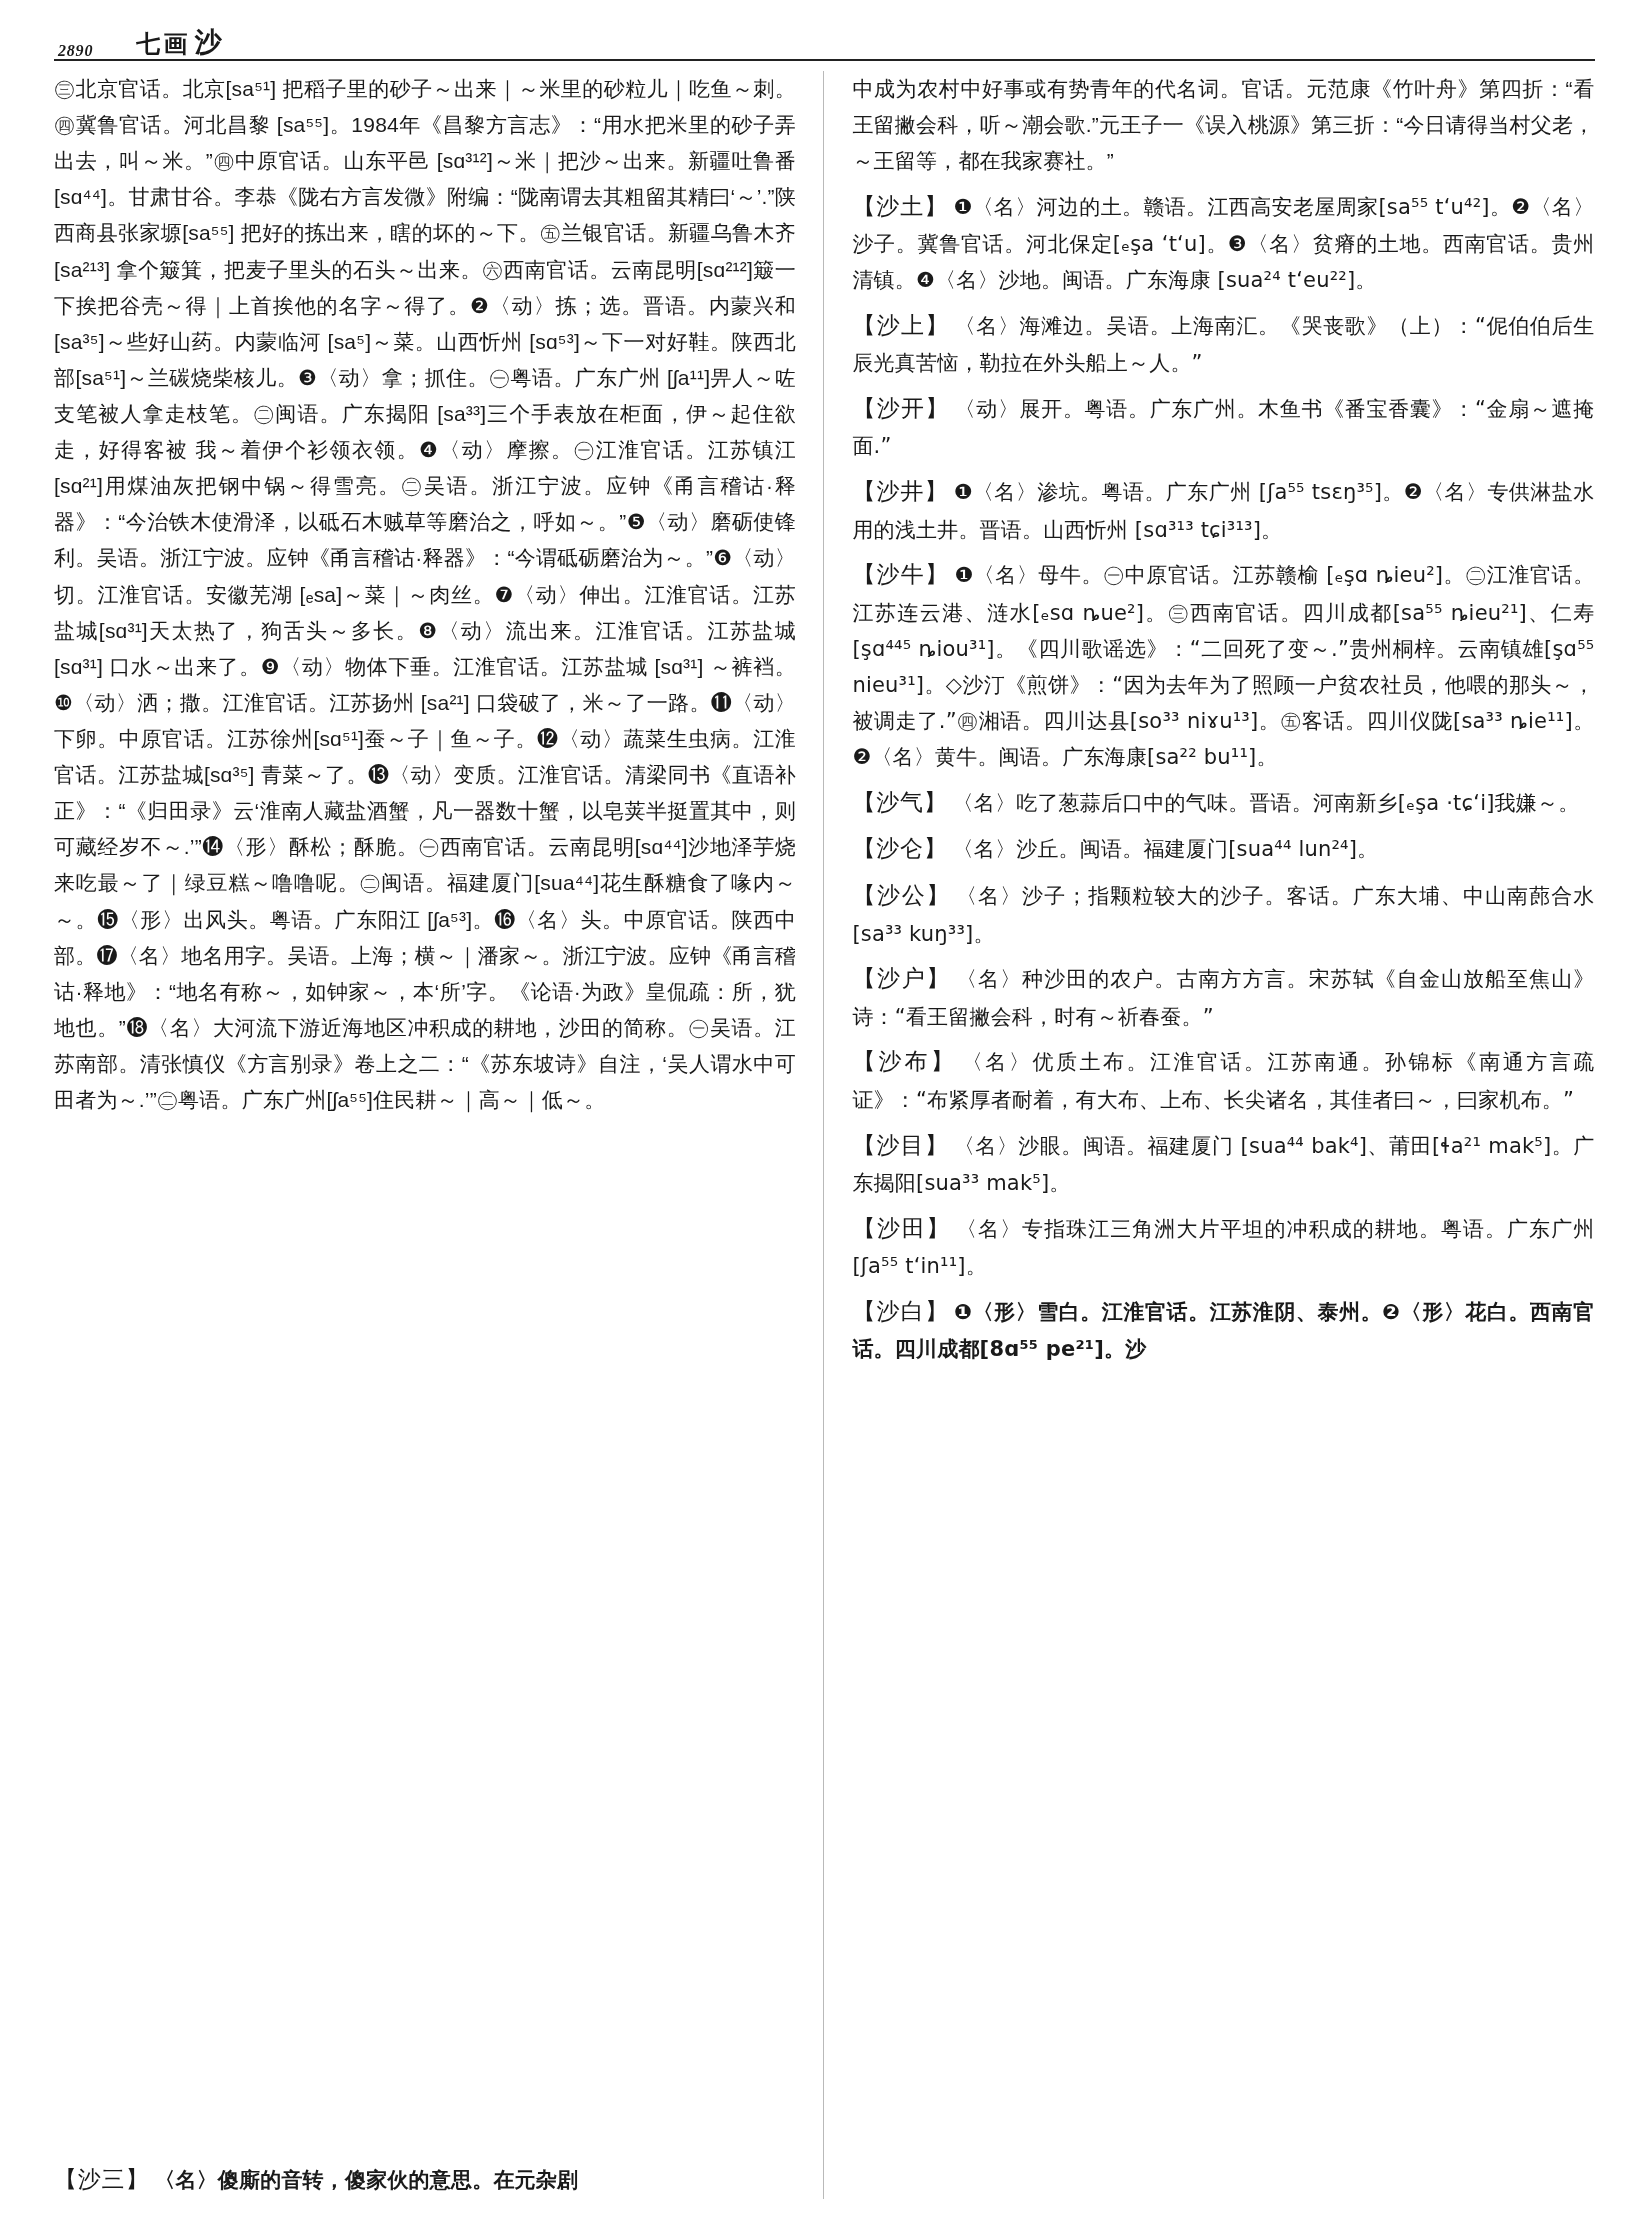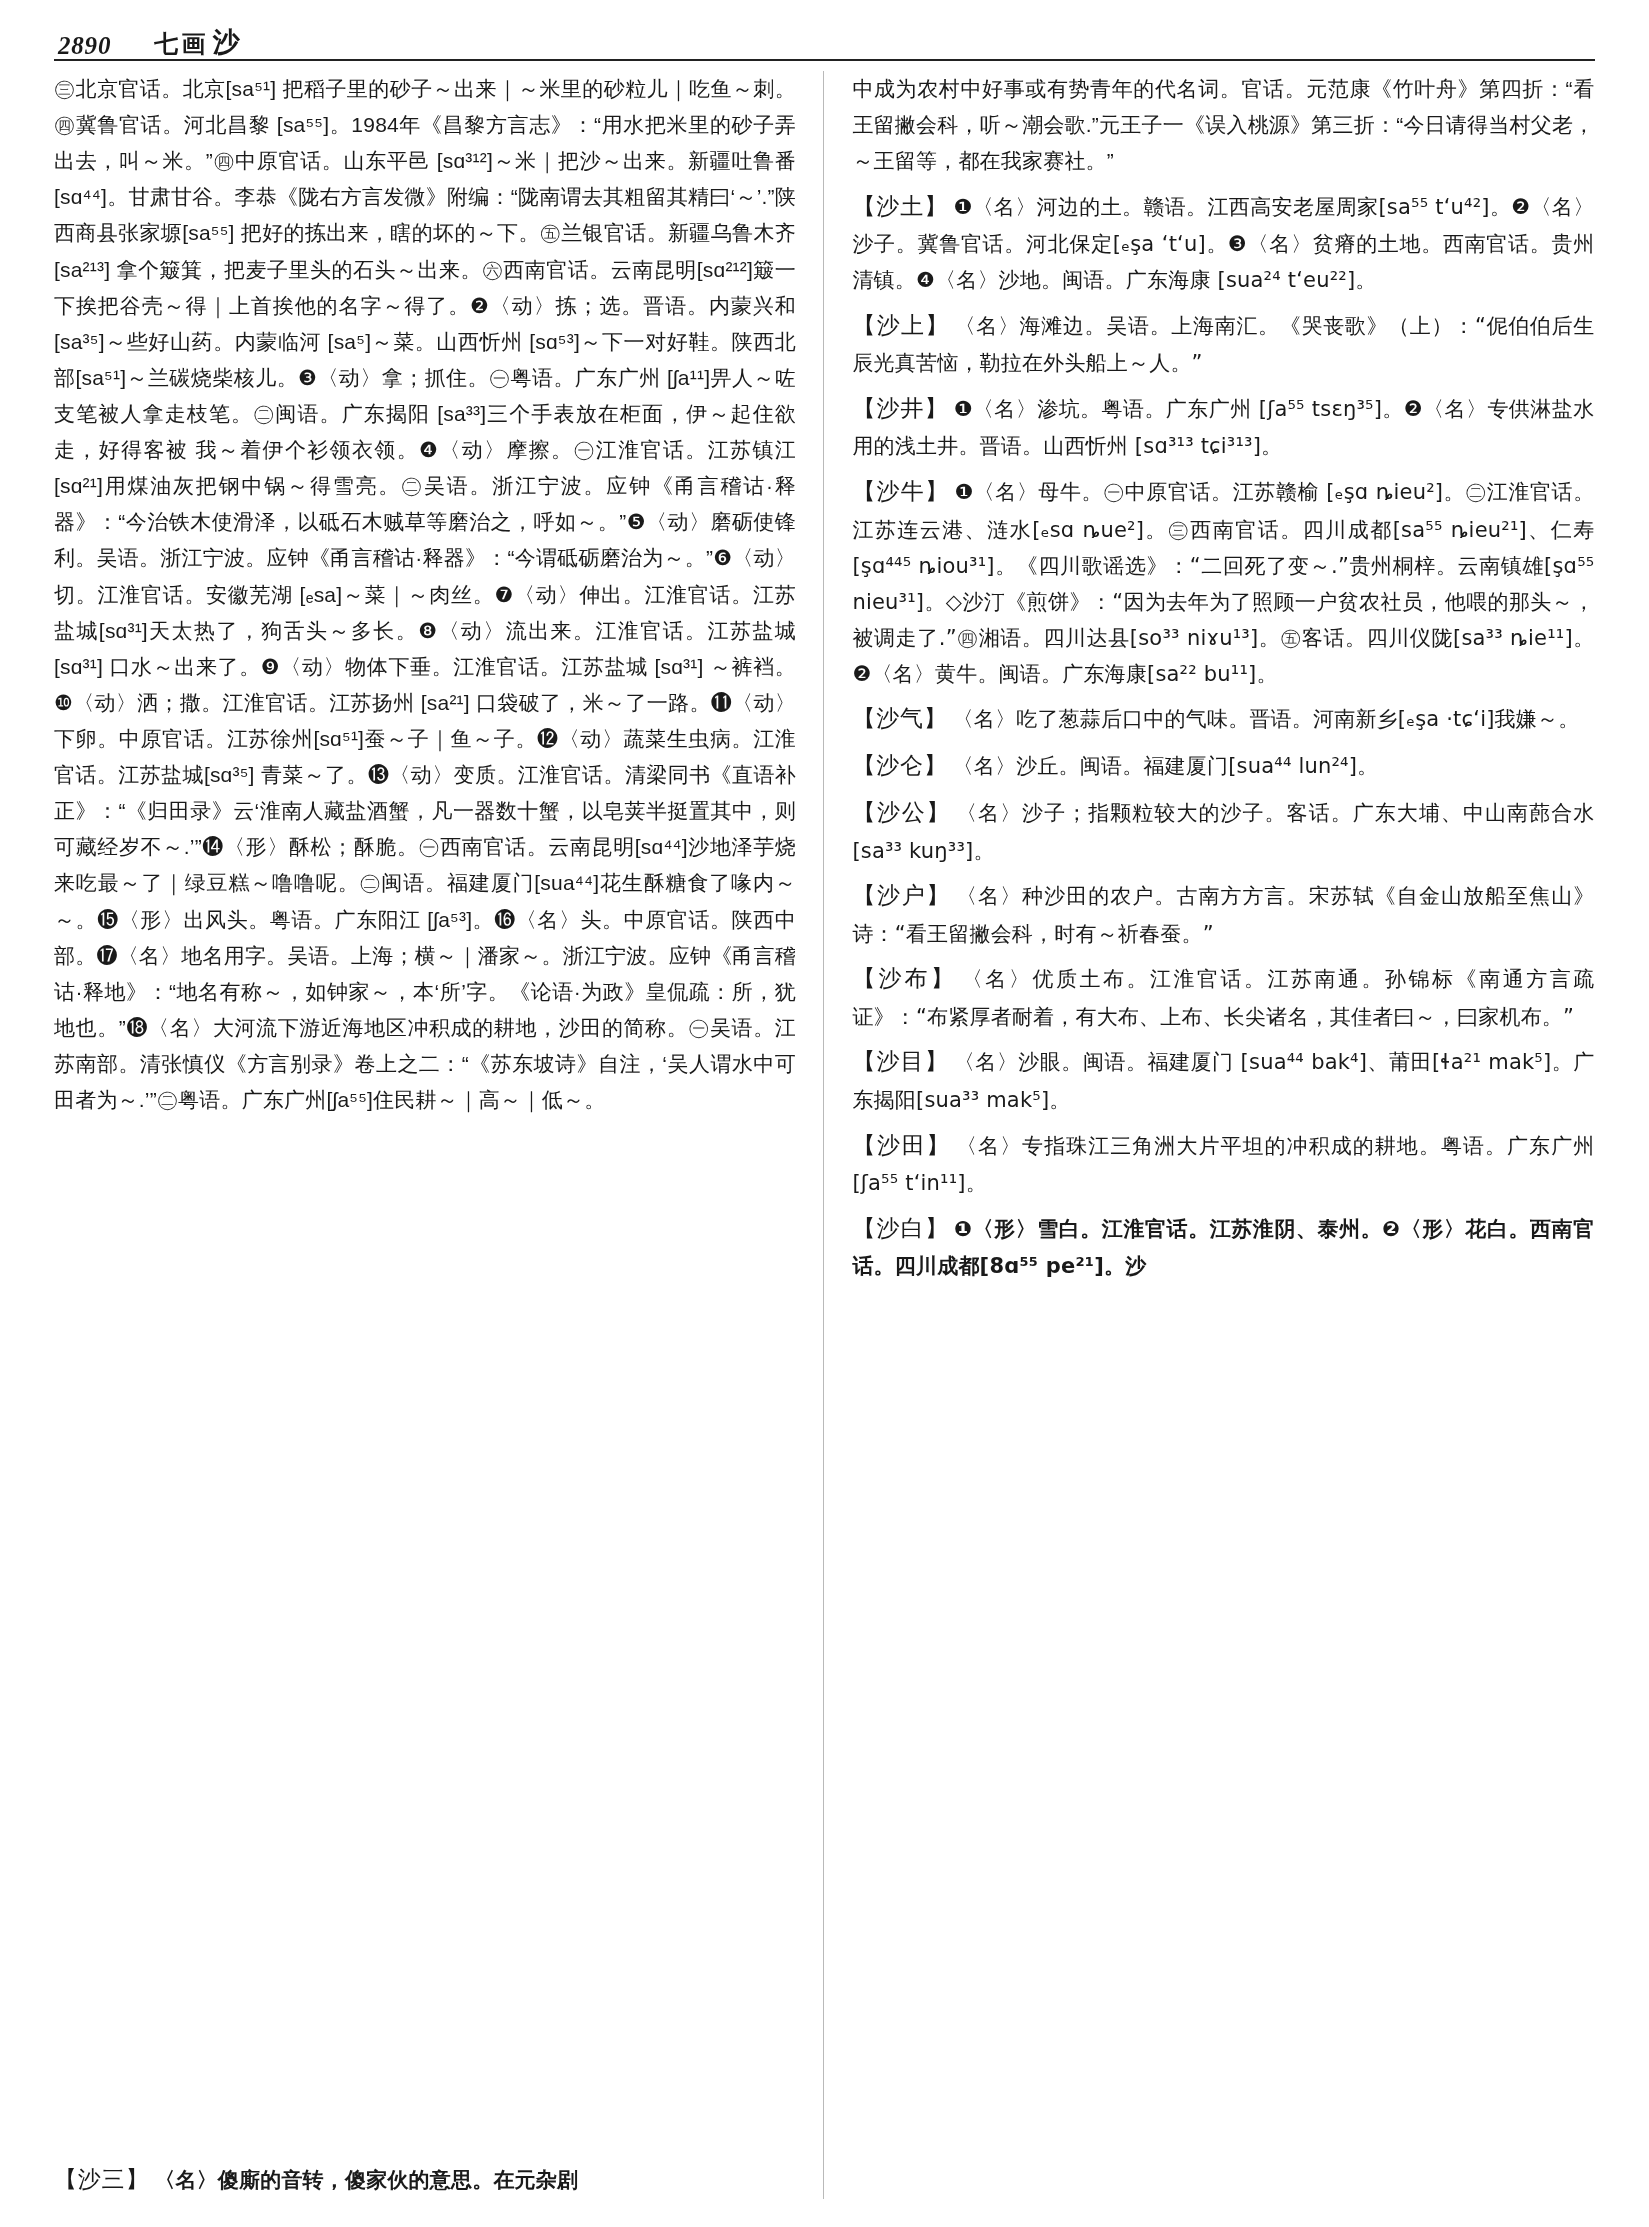--- a/index.html
+++ b/index.html
@@ -29,21 +29,21 @@
     top: 11.5px;
     width: 1534px;
     height: 48px;
     display: flex;
     align-items: flex-end;
   }
   .header .page-num {
     font-family: "Liberation Serif", serif;
     font-style: italic;
     font-weight: bold;
-    font-size: 25px;
+    font-size: 16px;
     letter-spacing: 0.8px;
     margin-right: 43px;
   }
   .header .head-label {
     font-family: "DejaVu Sans", sans-serif;
     font-weight: bold;
     font-size: 24px;
     letter-spacing: 3.3px;
     margin-right: 4px;
   }
@@ -147,20 +147,23 @@
     <div class="col right">
       <p class="para">中成为农村中好事或有势青年的代名词。官话。元范康《竹叶舟》第四折：“看王留撇会科，听～潮会歌.”元王子一《误入桃源》第三折：“今日请得当村父老，～王留等，都在我家赛社。”</p>
 
       <p class="entry">
         <span class="headword">【沙土】</span><span>❶〈名〉河边的土。赣语。江西高安老屋周家[sa⁵⁵ t‘u⁴²]。❷〈名〉沙子。冀鲁官话。河北保定[ₑşa ‘t‘u]。❸〈名〉贫瘠的土地。西南官话。贵州清镇。❹〈名〉沙地。闽语。广东海康 [sua²⁴ t‘eu²²]。</span>
       </p>
       <p class="entry">
         <span class="headword">【沙上】</span><span>〈名〉海滩边。吴语。上海南汇。《哭丧歌》（上）：“伲伯伯后生辰光真苦恼，勒拉在外头船上～人。”</span>
       </p>
       <p class="entry">
+        <span class="headword">【沙开】</span><span>〈动〉展开。粤语。广东广州。木鱼书《番宝香囊》：“金扇～遮掩面.”</span>
+      </p>
+      <p class="entry">
         <span class="headword">【沙井】</span><span>❶〈名〉渗坑。粤语。广东广州 [ʃa⁵⁵ tsɛŋ³⁵]。❷〈名〉专供淋盐水用的浅土井。晋语。山西忻州 [sɑ³¹³ tɕi³¹³]。</span>
       </p>
       <p class="entry">
         <span class="headword">【沙牛】</span><span>❶〈名〉母牛。㊀中原官话。江苏赣榆 [ₑşɑ ȵieu²]。㊁江淮官话。江苏连云港、涟水[ₑsɑ ȵue²]。㊂西南官话。四川成都[sa⁵⁵ ȵieu²¹]、仁寿[şɑ⁴⁴⁵ ȵiou³¹]。《四川歌谣选》：“二回死了变～.”贵州桐梓。云南镇雄[şɑ⁵⁵ nieu³¹]。◇沙汀《煎饼》：“因为去年为了照顾一户贫农社员，他喂的那头～，被调走了.”㊃湘语。四川达县[so³³ niɤu¹³]。㊄客话。四川仪陇[sa³³ ȵie¹¹]。❷〈名〉黄牛。闽语。广东海康[sa²² bu¹¹]。</span>
       </p>
       <p class="entry">
         <span class="headword">【沙气】</span><span>〈名〉吃了葱蒜后口中的气味。晋语。河南新乡[ₑşa ·tɕ‘i]我嫌～。</span>
       </p>
       <p class="entry">
         <span class="headword">【沙仑】</span><span>〈名〉沙丘。闽语。福建厦门[sua⁴⁴ lun²⁴]。</span>

